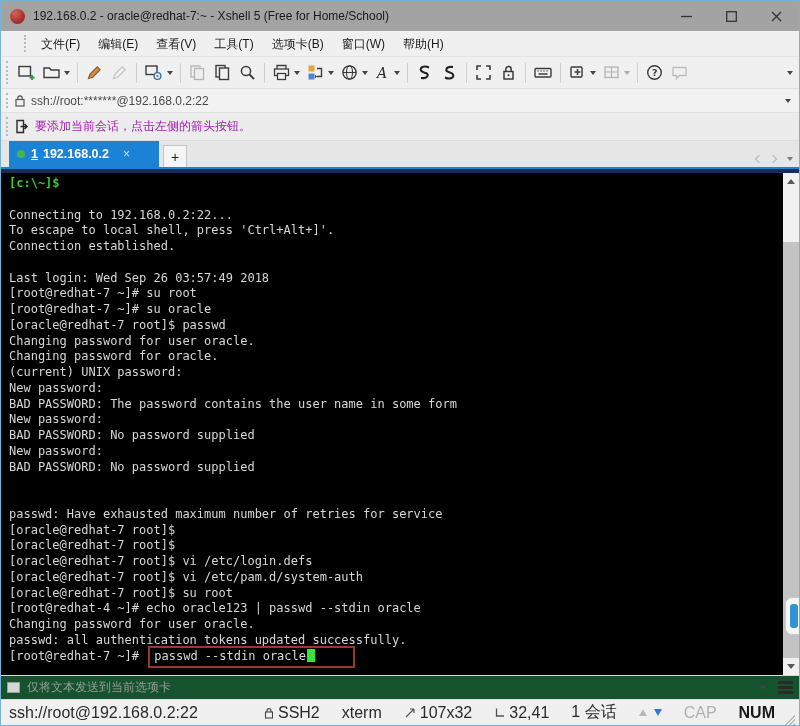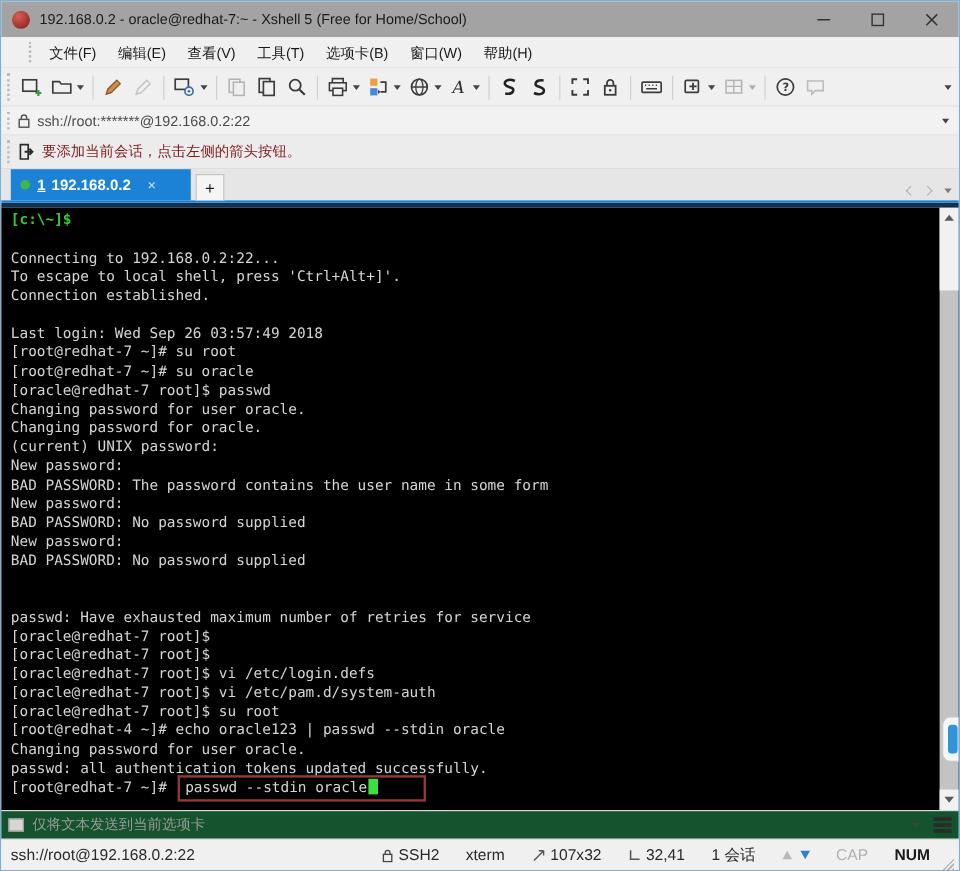--- a/index.html
+++ b/index.html
@@ -39,21 +39,21 @@
 
   
   .addressbar { height:24px; flex:0 0 24px; background:#f2f2f2; border-bottom:1px solid #e0e0e0;
                 display:flex; align-items:center; padding-left:4px; }
   .addr-text { color:#4a4a4a; font-size:12px; margin-left:5px; }
   .addr-caret { margin-left:auto; margin-right:8px; }
 
   
   .infobar { height:28px; flex:0 0 28px; background:#ececec; border-bottom:1px solid #dddddd;
              display:flex; align-items:center; padding-left:4px; }
-  .info-text { color:#7f1d1d; font-size:12px; margin-left:6px; }
+  .info-text { color:#a21caf; font-size:12px; margin-left:6px; }
 
   
   .tabbar { height:28px; flex:0 0 28px; background:#e6e6e6; display:flex; align-items:flex-end;
             border-bottom:2px solid #1b82d6; position:relative; }
   .tab-active { height:26px; background:#1b82d6; color:#fff; display:flex; align-items:center;
                 padding:0 8px 0 8px; margin-left:8px; min-width:150px; }
   .tab-dot { width:8px; height:8px; border-radius:50%; background:#43b649; margin-right:6px; }
   .tab-index { font-weight:bold; text-decoration:underline; margin-right:5px; font-size:12.5px; }
   .tab-label { font-weight:bold; font-size:12.5px; }
   .tab-close { margin-left:14px; color:#cfe4f5; font-size:12px; }
@@ -98,21 +98,21 @@
   .sendbar { height:24px; flex:0 0 24px; background:#14532d; border-top:1px solid #d9d9d9;
              display:flex; align-items:center; padding:0 6px;text-align:right; }
   .send-icon { width:13px; height:11px; background:#d6d6d6; border:1px solid #9d9d9d; margin-right:7px; }
   .send-text { color:#9a9a9a; font-size:12px; }
   .send-right { margin-left:auto; display:flex; align-items:center; gap:12px; }
   .hamburger { width:15px; display:flex; flex-direction:column; gap:2.5px; }
   .hamburger i { display:block; height:2.5px; background:#2a2a2a; }
 
   
   .statusbar { height:26px; flex:0 0 26px; background:#f0f0f0; border-top:1px solid #dcdcdc;
-               display:flex; align-items:center; padding:0 4px 0 8px; font-size:13px; color:#2a2a2a; }
+               display:flex; align-items:center; padding:0 4px 0 8px; font-size:16px; color:#2a2a2a; }
   .sb-item { display:flex; align-items:center; margin-left:22px; white-space:nowrap; }
   .sb-item svg { margin-right:4px; }
   .sb-url { margin-left:0; margin-right:auto; }
   .sb-gray { color:#b0b0b0; }
   .sb-num { font-weight:bold; color:#1a1a1a; }
   .tri-up { width:0; height:0; border-left:4px solid transparent; border-right:4px solid transparent;
             border-bottom:7px solid #b8b8b8; margin-right:7px; }
   .tri-down { width:0; height:0; border-left:4px solid transparent; border-right:4px solid transparent;
               border-top:7px solid #2d7dd2; }
   .resize-grip { width:10px; height:10px; margin-left:10px; align-self:flex-end;

